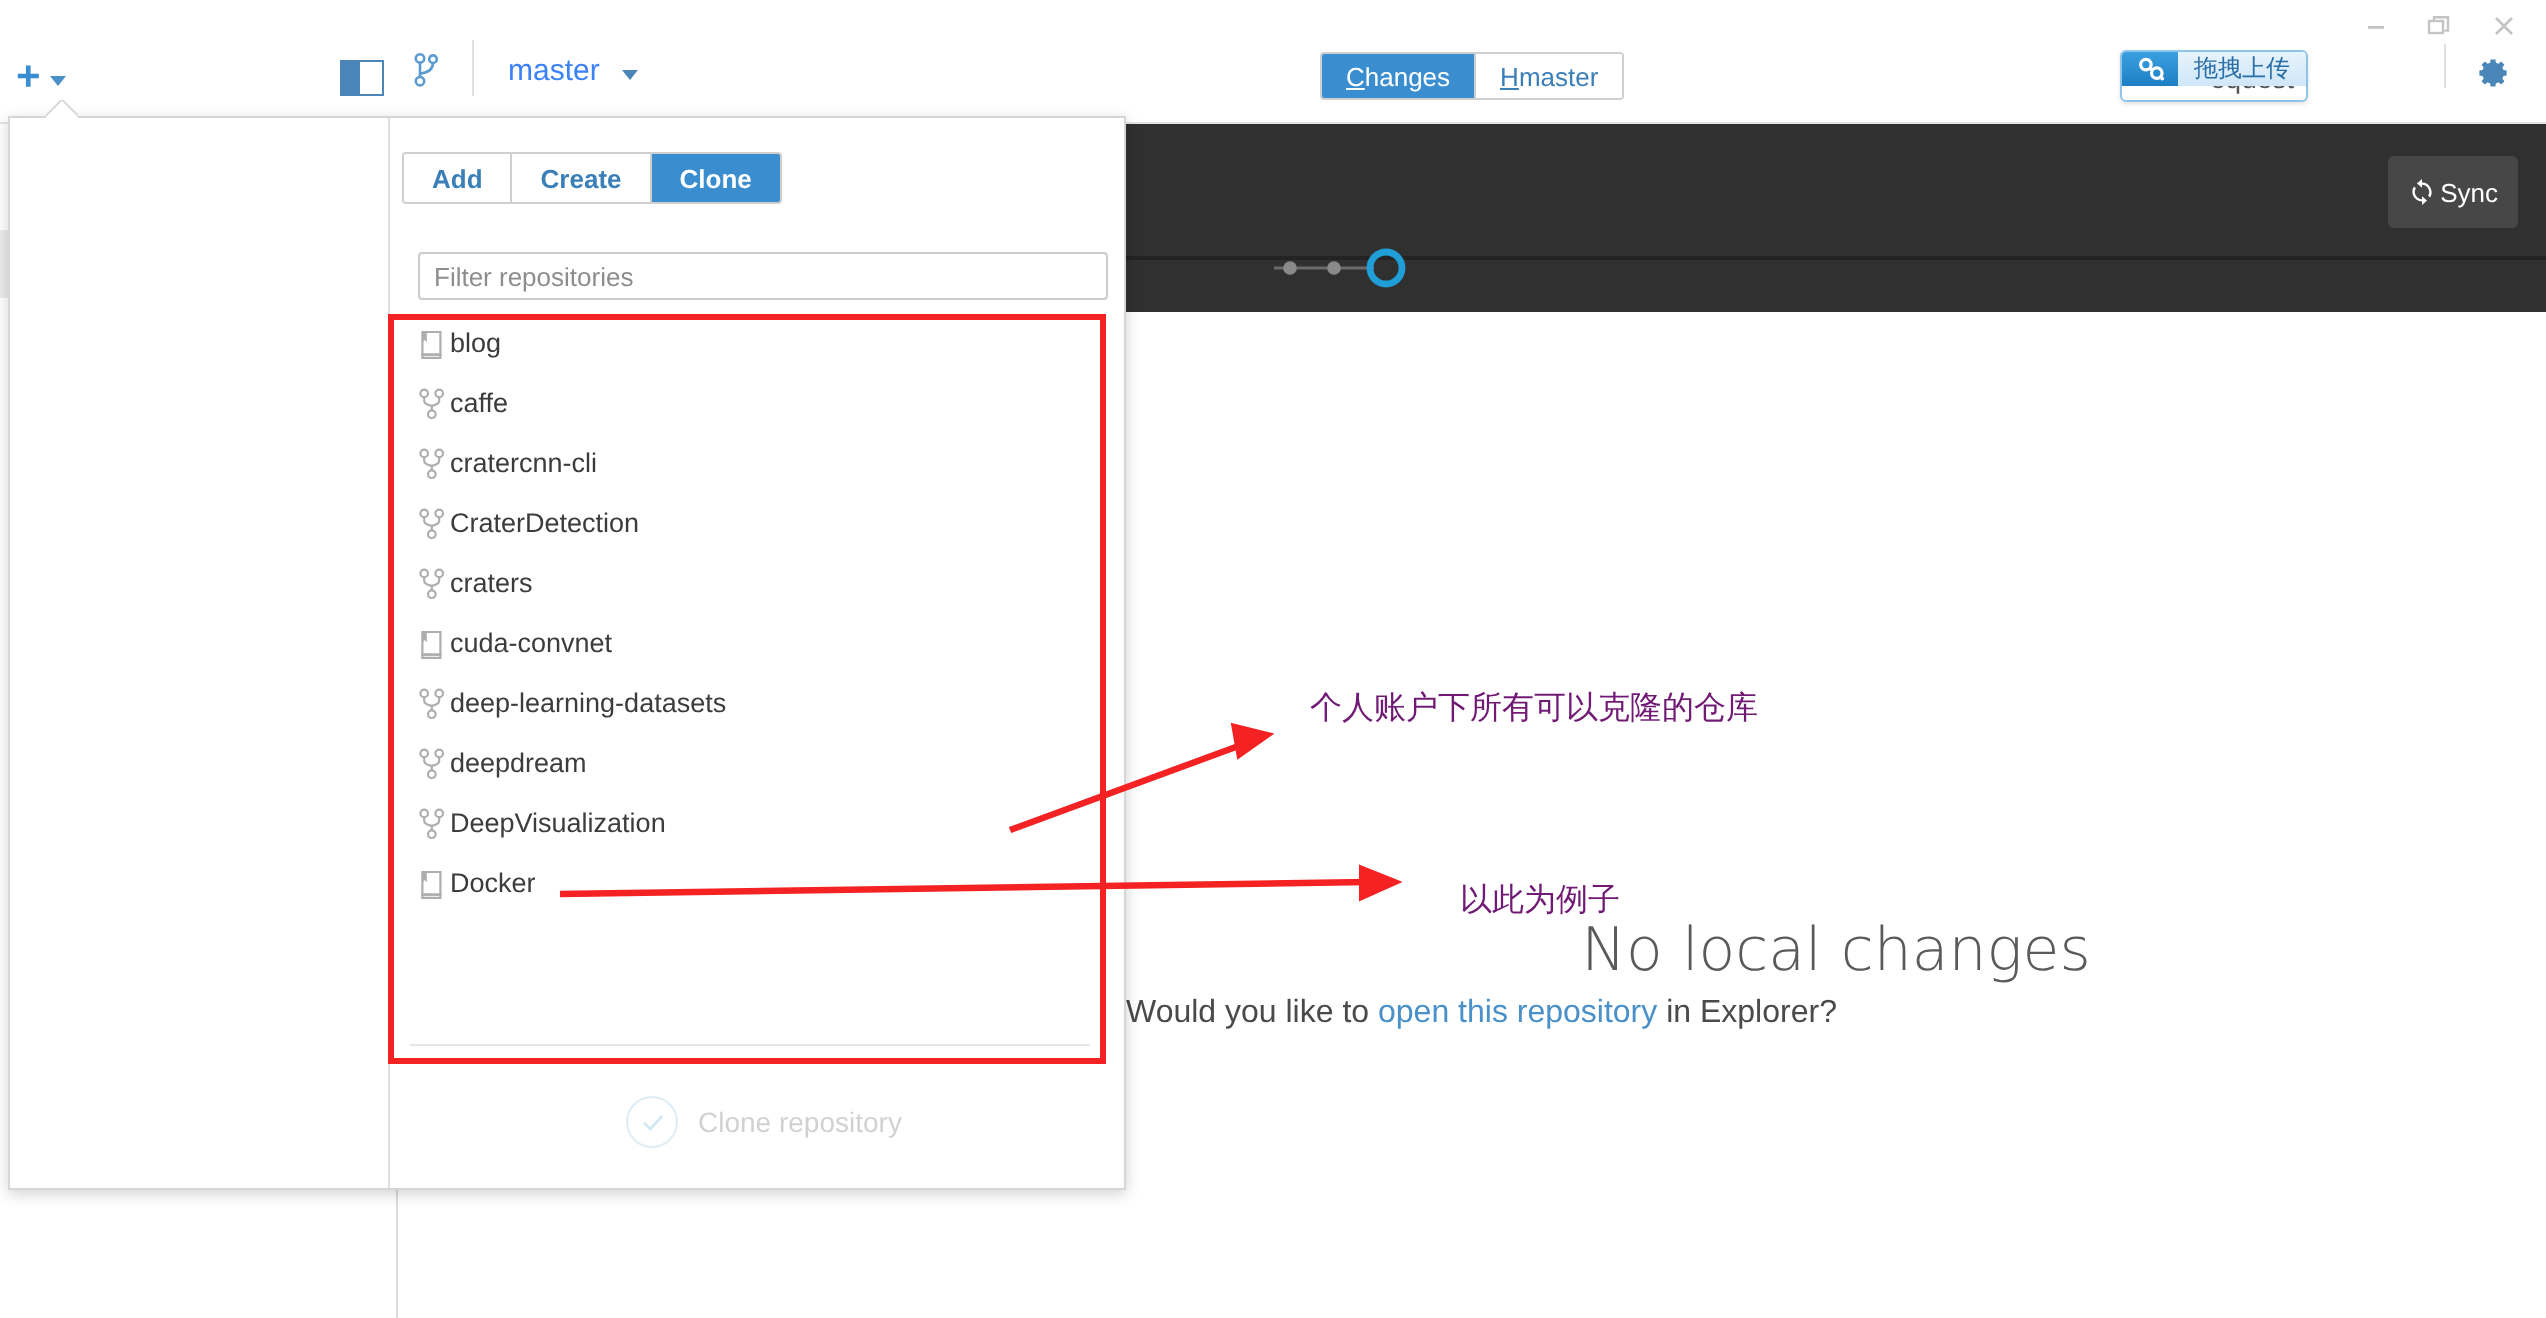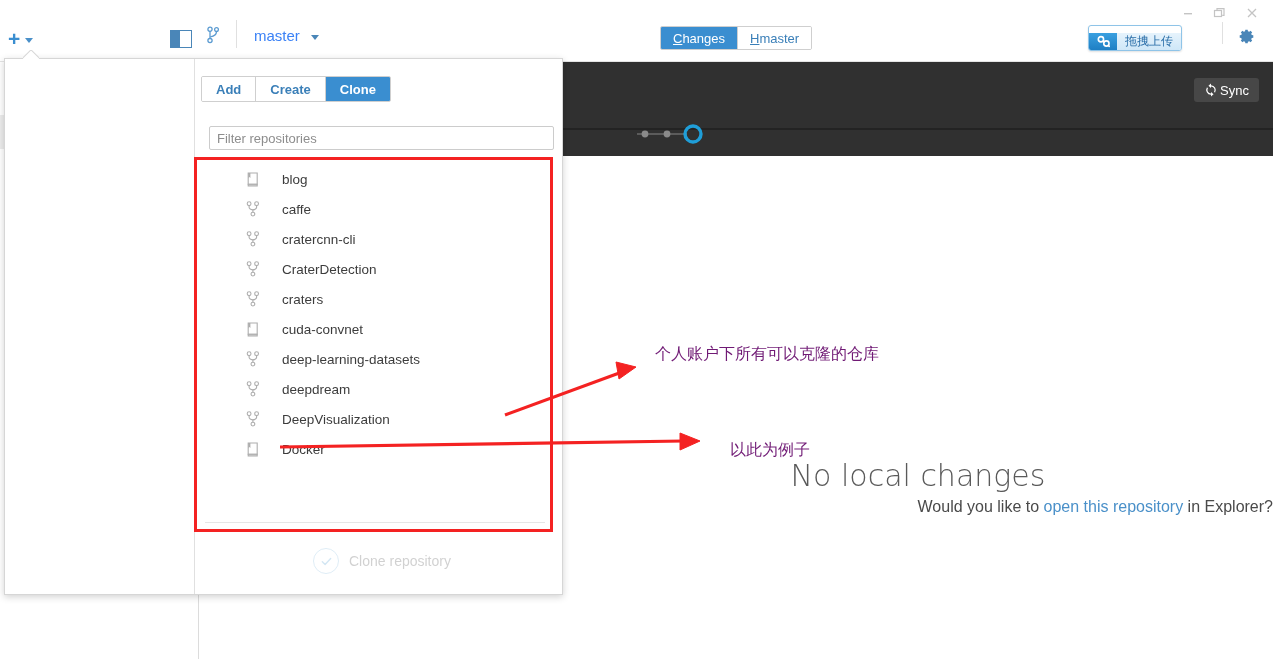--- a/index.html
+++ b/index.html
@@ -66,21 +66,21 @@
 
   .pr-text {
     position: absolute; left: 1105px; top: 31px; font-size: 14px; color: #555;
     white-space: nowrap;
   }
   .gear-sep { position: absolute; left: 1222px; top: 22px; width: 1px; height: 22px; background: #e0e0e0; }
   .gear-btn { position: absolute; left: 1238px; top: 28px; color: #4a86b8; }
 
   
   .upload-widget {
-    position: absolute; left: 1088px; top: 25px; height: 26px; display: flex; align-items: flex-end;
+    position: absolute; left: 1060px; top: 25px; height: 26px; display: flex; align-items: flex-start;
     border: 1px solid #8fc4e8; border-radius: 3px; overflow: hidden;
     box-shadow: 0 1px 2px rgba(0,0,0,.12);
   }
   .upload-logo {
     width: 28px; background: linear-gradient(#3aa0e0, #1e7fc4);
     display: flex; align-items: center; justify-content: center;
   }
   .upload-label {
     padding: 0 8px; display: flex; align-items: center;
     font-size: 12px; color: #2a6ea8;
@@ -114,39 +114,39 @@
     filter: blur(2.4px);
   }
 
   
   .dark-bar {
     position: absolute; left: 563px; top: 62px; width: 710px; height: 106px;
     background: #303030;
   }
   .dark-bar .divider { position: absolute; left:0; top: 66px; width: 100%; height: 2px; background: #232323; }
   .sync-btn {
-    position: absolute; right: 14px; top: 16px; height: 24px; padding: 0 10px;
+    position: absolute; right: 14px; top: 16px; height: 36px; padding: 0 10px;
     background: #474747; border-radius: 3px; display: flex; align-items: center; gap: 2px;
     color: #ffffff; font-size: 13px;
   }
   .graph {
     position: absolute; left: 637px; top: 122px; width: 70px; height: 24px;
   }
 
   
   .main-content {
     position: absolute; left: 563px; top: 156px; width: 710px; height: 491px; background: #ffffff;
   }
   .nlc-title {
     position: absolute; left: 0; top: 302px; width: 710px; text-align: center;
     font-size: 30px; font-weight: 300; color: #5a5a5a;
     font-family: "DejaVu Sans", "Liberation Sans", sans-serif;
   }
   .nlc-sub {
-    position: absolute; left: 0; top: 342px; width: 710px; text-align: right;
+    position: absolute; left: 0; top: 342px; width: 710px; text-align: left;
     font-size: 16px; color: #4a4a4a;
   }
   .nlc-sub a { color: #4a90c9; text-decoration: none; }
 
   
   .popover {
     position: absolute; left: 4px; top: 58px; width: 559px; height: 537px;
     background: #ffffff; border: 1px solid #d6d6d6;
     box-shadow: 0 2px 7px rgba(0,0,0,.18);
   }
@@ -184,22 +184,22 @@
     font-family: Liberation Sans, sans-serif;
   }
   .filter-input::placeholder { color: #8d8d8d; }
 
   .repo-list-wrap {
     position: absolute; left: -1px; top: 98px; width: 359px; height: 375px;
     border: 3px solid #f42222; background: #ffffff; overflow: hidden;
   }
   .repo-list { position: absolute; left: 0; top: 0; width: 100%; padding-top: 4px; }
   .repo-item {
-    height: 30px; display: flex; align-items: center; gap: 22px; padding-left: 12px;
-    font-size: 13.5px; color: #3c3c3c; margin-left: 37px;
+    height: 30px; display: flex; gap: 2px; padding-left: 12px;
+    font-size: 13.5px; color: #3c3c3c;
   }
   .repo-item .ricon { width: 14px; height: 16px; display: flex; align-items: center; justify-content: center; color: #a8a8a8; flex: 0 0 14px; }
   .list-bottom-rule {
     position: absolute; left: 8px; bottom: 6px; width: 340px; height: 1px; background: #e6e6e6;
   }
 
   .clone-btn {
     position: absolute; left: 118px; top: 489px; display: flex; align-items: center; gap: 10px;
     opacity: .45;
   }

